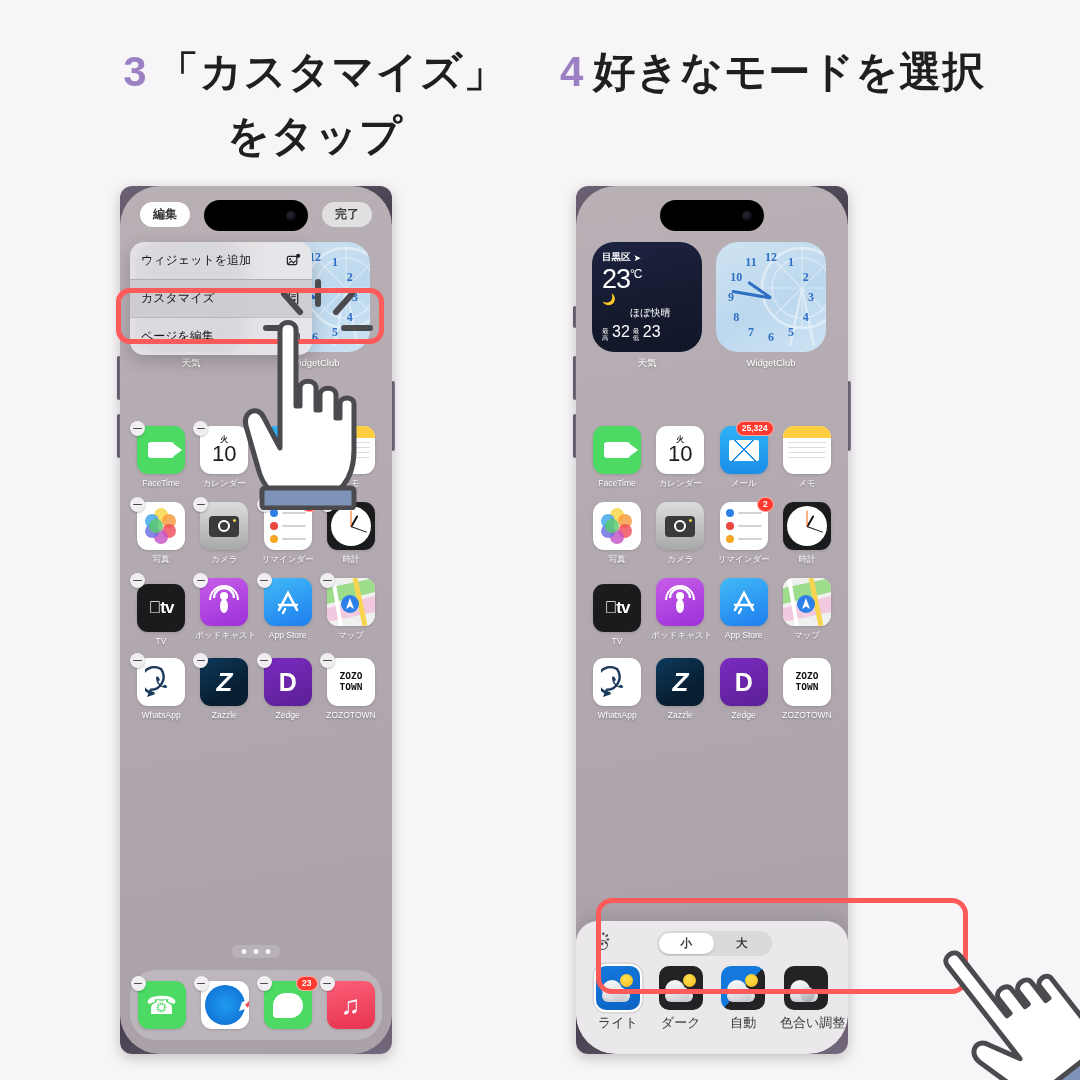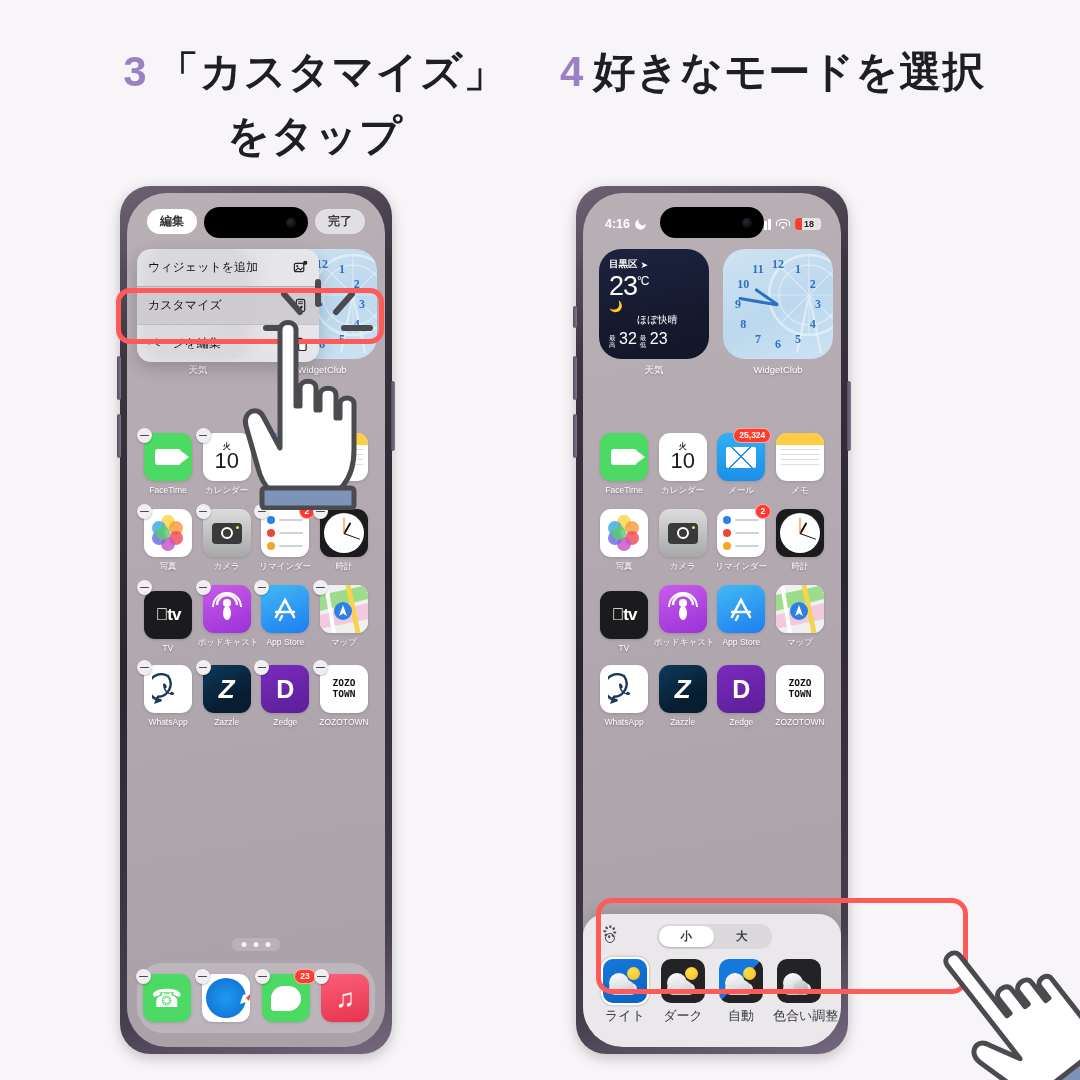--- a/index.html
+++ b/index.html
@@ -23,23 +23,22 @@
   .head-txt {
     color: #1f1f22; font-weight: bold; font-size: 42px;
     letter-spacing: 1px;
   }
   .head-line2 { display:block; text-align:center; margin-top: 8px; }
 
   
   .phone {
     position: absolute;
     width: 272px; height: 868px;
-    border-radius: 30px;
+    border-radius: 12px;
     background: linear-gradient(160deg,#6d6275 0%, #3b3540 18%, #2a2630 50%, #443d4c 86%, #75697e 100%);
-    padding: 7px;
     box-shadow: 0 4px 14px rgba(0,0,0,.22);
   }
   .phone-l { left: 120px; top: 186px; }
   .phone-r { left: 576px; top: 186px; }
   .screen {
     position: relative; width: 100%; height: 100%;
     border-radius: 40px; overflow: hidden;
     background: linear-gradient(170deg,#b8b0b5 0%, #b3aab1 40%, #a9a0a8 100%);
   }
   
@@ -600,43 +599,20 @@
   <div class="btn-side b-mute"></div>
   <div class="btn-side b-up"></div>
   <div class="btn-side b-down"></div>
   <div class="btn-side b-pow"></div>
 
   <div class="screen">
     <div class="island">
       <div class="island-cam"></div>
     </div>
 
-    <div class="statusbar">
-      <div class="sb-left">
-        <span>4:16</span>
-        <span class="moon-ic"></span>
-      </div>
-      <div class="sb-right">
-        <span class="bars">
-            <i></i>
-            <i></i>
-            <i></i>
-            <i></i>
-          </span>
-        <span class="wifi">
-            <span></span>
-            <span></span>
-            <span></span>
-          </span>
-        <span class="batt">
-          <span class="batt-fill"></span>
-          <span class="batt-num">18</span>
-        </span>
-      </div>
-    </div>
 
     <div class="widgets">
       <div class="wcell">
         <div class="wtile w-weather">
           <div class="ww-loc">
             <span>目黒区</span>
             <span class="ww-arrow">➤</span>
           </div>
           <div class="ww-temp">
             <span>23</span><sup>°C</sup>

